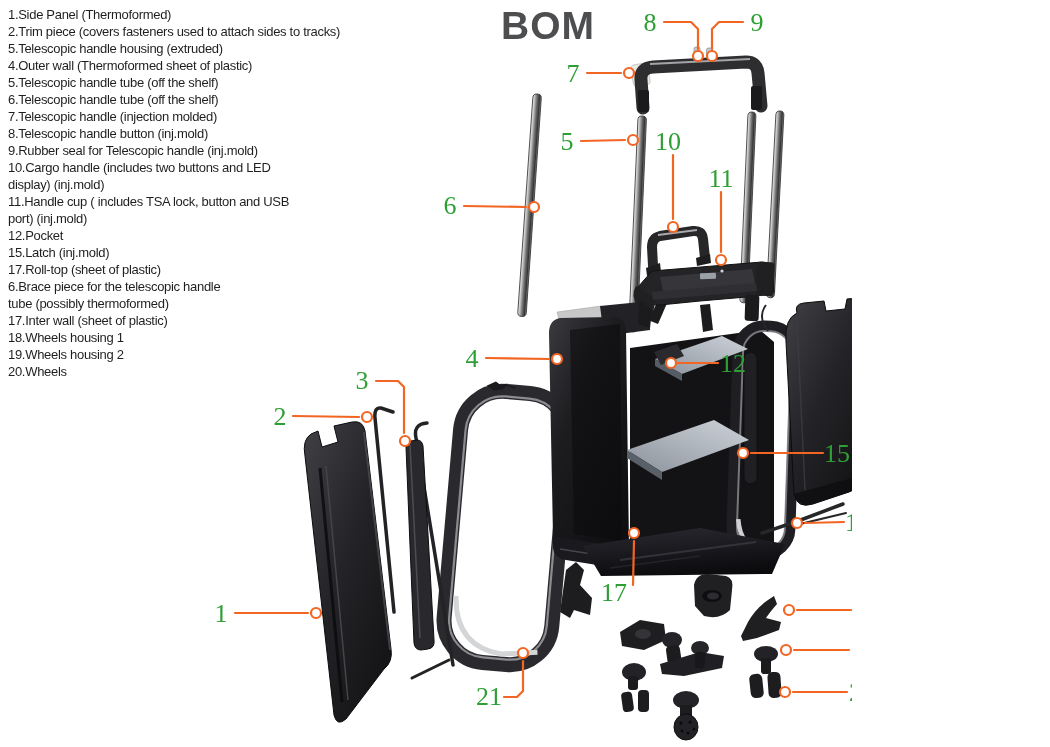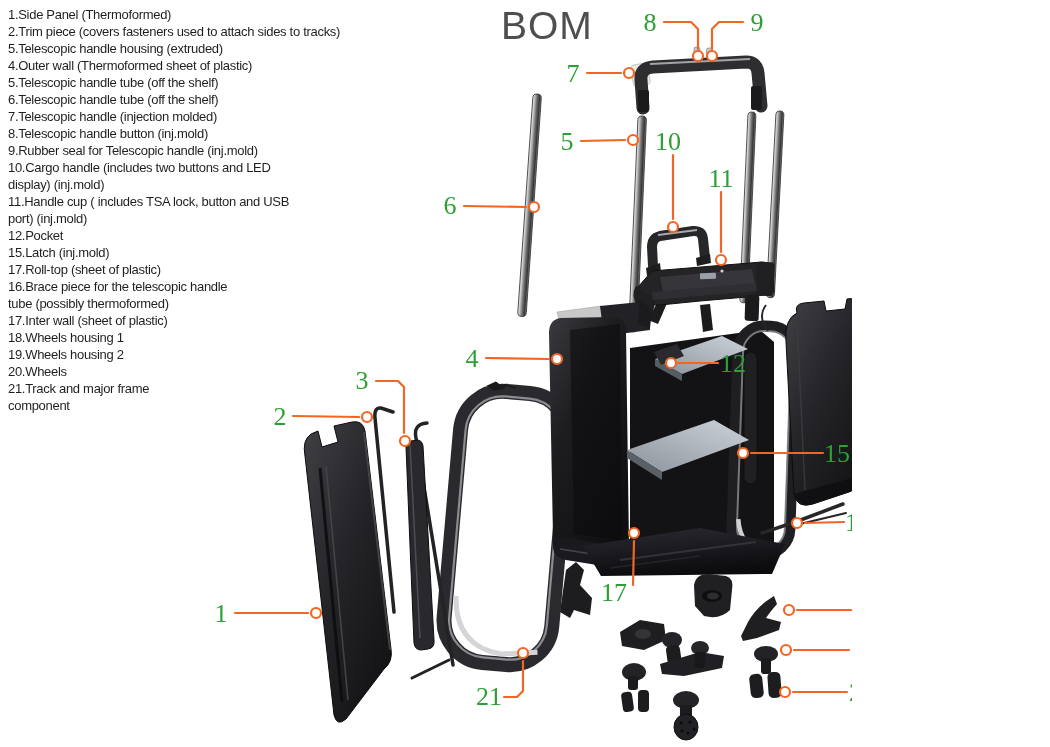--- a/index.html
+++ b/index.html
@@ -7,21 +7,21 @@
     --green:#2e9f35; --orange:#f26522;
   }
   html,body{margin:0;padding:0;background:#fff;}
   #stage{position:relative;width:852px;height:747px;background:var(--bg);
          font-family:"Liberation Sans",sans-serif;overflow:hidden;}
   #parts-list{position:absolute;left:8px;top:6px;width:400px;
               font-size:13px;line-height:17px;letter-spacing:-0.3px;
               color:var(--list);}
   .part-line{white-space:pre-line;margin:0;}
   #page-title{position:absolute;left:501px;top:4px;font-size:39px;
-              letter-spacing:1px;color:var(--title);font-weight:400;}
+              letter-spacing:1px;color:var(--title);font-weight:700;}
   #view{position:absolute;left:0;top:0;}
   .leader{fill:none;stroke:var(--orange);stroke-width:2.2;
           stroke-linecap:round;stroke-linejoin:round;}
   .leader-dot{fill:#fff;stroke:var(--orange);stroke-width:2.2;}
   .callout-num{fill:var(--green);font-family:"Liberation Serif","DejaVu Serif",serif;
                font-size:26px;}
 </style>
 </head>
 <body>
 
@@ -36,28 +36,26 @@
       <div class="part-line">7.Telescopic handle (injection molded)</div>
       <div class="part-line">8.Telescopic handle button (inj.mold)</div>
       <div class="part-line">9.Rubber seal for Telescopic handle (inj.mold)</div>
       <div class="part-line">10.Cargo handle (includes two buttons and LED
 display) (inj.mold)</div>
       <div class="part-line">11.Handle cup ( includes TSA lock, button and USB
 port) (inj.mold)</div>
       <div class="part-line">12.Pocket</div>
       <div class="part-line">15.Latch (inj.mold)</div>
       <div class="part-line">17.Roll-top (sheet of plastic)</div>
-      <div class="part-line">16.Brace piece for the telescopic handle
+      <div class="part-line">6.Brace piece for the telescopic handle
 tube (possibly thermoformed)</div>
       <div class="part-line">17.Inter wall (sheet of plastic)</div>
       <div class="part-line">18.Wheels housing 1</div>
       <div class="part-line">19.Wheels housing 2</div>
       <div class="part-line">20.Wheels</div>
-      <div class="part-line">21.Track and major frame
-component</div>
     </div>
   <div id="page-title">BOM</div>
 
   <svg id="view" width="1050" height="747" viewBox="0 0 1050 747">
     <defs>
       <linearGradient id="gMetal" x1="0" y1="0" x2="1" y2="0">
         <stop offset="0" stop-color="#f0f0f0"></stop>
           <stop offset="0.18" stop-color="#c9c9c9"></stop>
         <stop offset="0.5" stop-color="#6f6f6f"></stop>
           <stop offset="0.8" stop-color="#353535"></stop>

